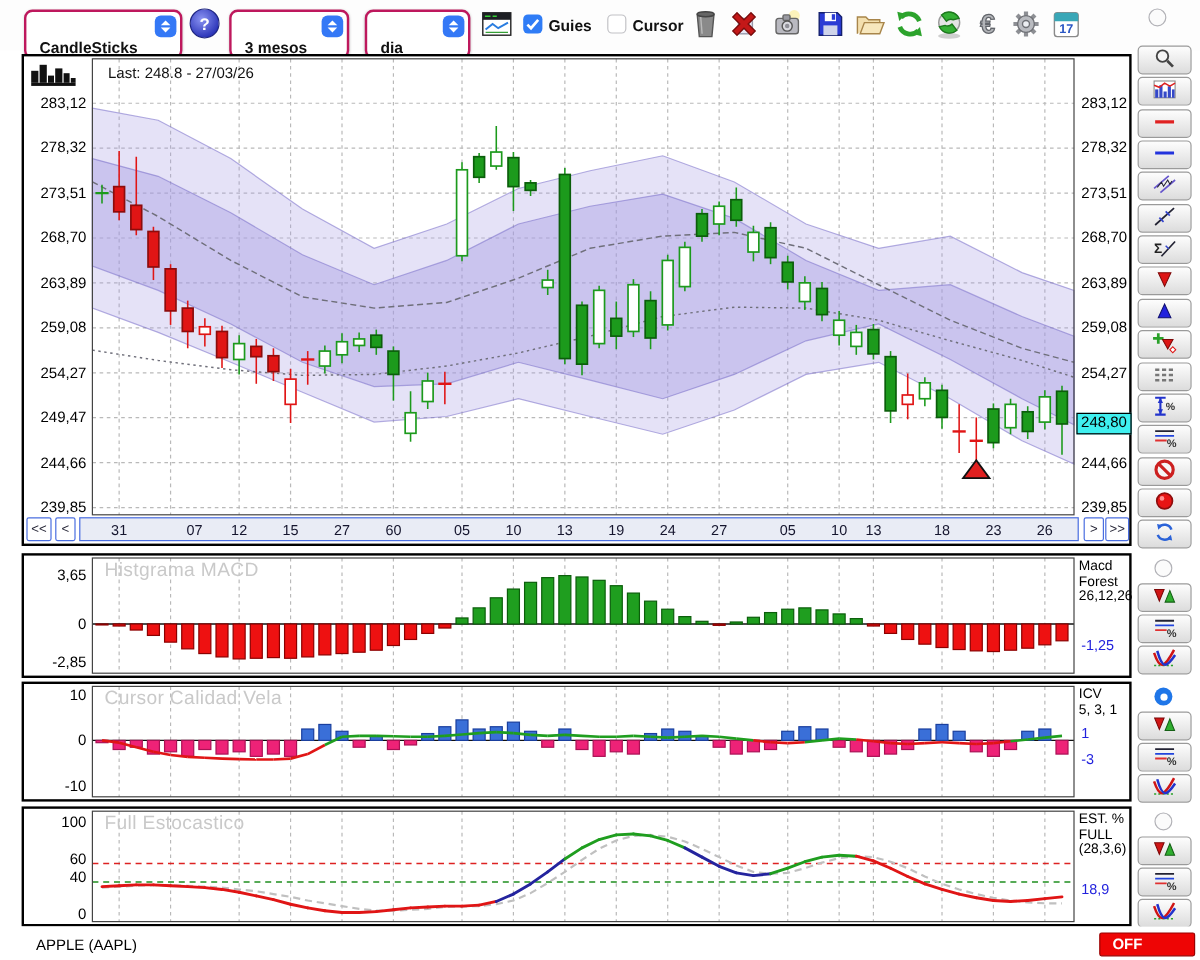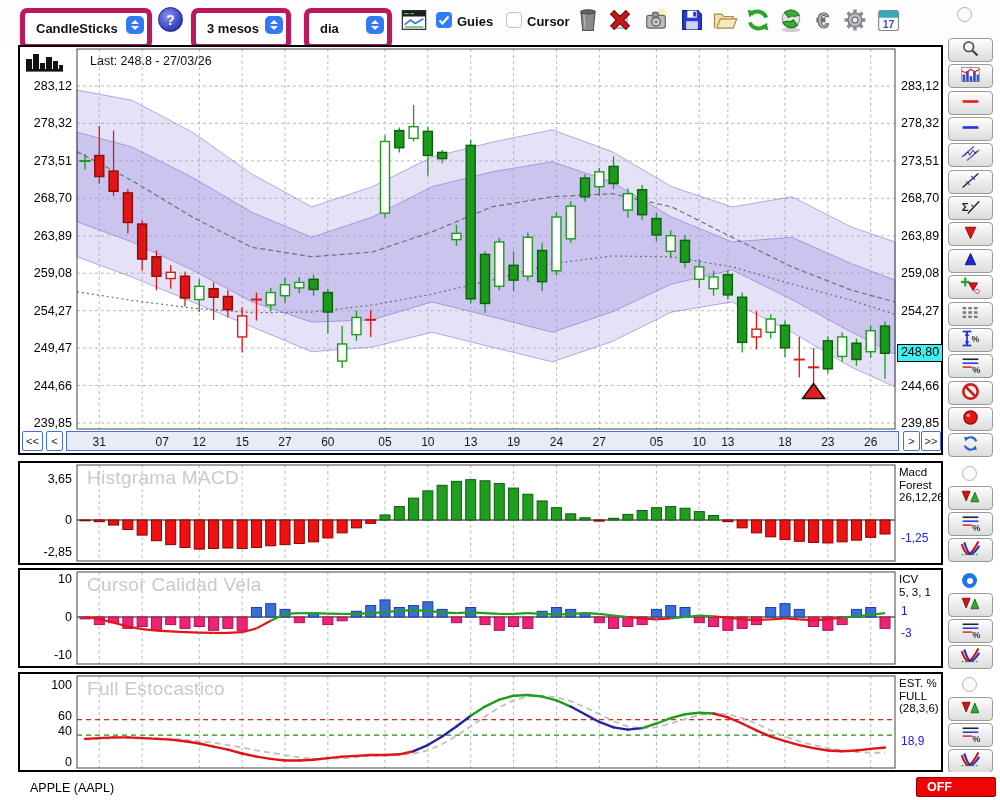--- a/index.html
+++ b/index.html
@@ -2,22 +2,22 @@
 <html><head>
 <meta charset="utf-8">
 <style>
   * { margin:0; padding:0; box-sizing:border-box; }
   html,body { background:#fff; }
   #app { position:relative; width:1000px; height:800px; background:#fff;
          font-family:"Liberation Sans", sans-serif; overflow:hidden; }
 
   
   .toolbar { position:absolute; left:0; top:0; width:1000px; height:42px; background:#fdfdfd; }
-  .select { position:absolute; top:8px; height:41px; background:#fff; border:5px solid #be185d;
-            border-radius:7px; box-shadow:0 1px 2px rgba(0,0,0,.18); display:flex; align-items:center;
+  .select { position:absolute; top:8px; height:41px; background:#fff; border:2px solid #be185d;
+            border-radius:7px; box-shadow:0 1px 2px rgba(0,0,0,.18); display:flex; align-items:flex-end;
             padding-left:11px; font-size:13px; font-weight:700; color:#111; cursor:default; }
   .stepper { position:absolute; right:3px; top:2.5px; width:18px; height:18px; background:#3478f6;
              border-radius:5px; display:flex; flex-direction:column; justify-content:center; }
   .chev { display:block; width:0; height:0; border-left:4px solid transparent; border-right:4px solid transparent; margin:1px auto; }
   .chev.up { border-bottom:4.5px solid #fff; }
   .chev.dn { border-top:4.5px solid #fff; }
   .help { position:absolute; left:158px; top:7px; width:25px; height:25px; border-radius:50%;
           border:1px solid #1d2480; color:#fff; font-weight:bold; font-size:14px;
           background:radial-gradient(circle at 9px 8px, #8a93f2, #2b34b8 75%); }
   .cbbox { position:absolute; top:12px; width:16px; height:16px; border-radius:4px; }
@@ -35,21 +35,21 @@
   
   .box { position:absolute; left:18px; width:925px; border:2px solid #000; background:#fff; }
   #mainbox  { top:45px;  height:410px; }
   #macdbox  { top:461px; height:104px; }
   #icvbox   { top:568px; height:100px; }
   #stochbox { top:672px; height:100px; }
   .box svg.plot { position:absolute; left:0; top:0; }
   .axlbl { position:absolute; font-size:12.5px; color:#000; transform:translateY(-50%); white-space:nowrap; }
   .axlbl.rt { left:881px; }
   .axlbl.lf { width:50px; text-align:right; }
-  .ptitle { position:absolute; left:67px; top:4px; font-size:19px; color:#c9c9c9; letter-spacing:.3px; }
+  .ptitle { position:absolute; left:67px; top:4px; font-size:16px; color:#c9c9c9; letter-spacing:.3px; }
   .prlines { position:absolute; left:879px; top:3px; font-size:11.5px; line-height:12.5px; color:#000; white-space:nowrap; }
   .pblue { position:absolute; left:881px; font-size:12px; color:#2222dd; }
   .lastlabel { position:absolute; left:70px; top:7px; font-size:12.5px; color:#111; }
   .cornerico { position:absolute; left:4px; top:3px; width:44px; height:24px; }
   .curprice { position:absolute; left:877px; width:46px; height:18px; background:#3ff0f0; border:1.5px solid #000;
               font-size:12.5px; text-align:center; line-height:15px; color:#000; }
 
   
   .nav { position:absolute; left:0; bottom:0; width:921px; height:23px; }
   .navbtn { position:absolute; top:1px; height:20px; background:#fff; border:1px solid #4a6ee0;

